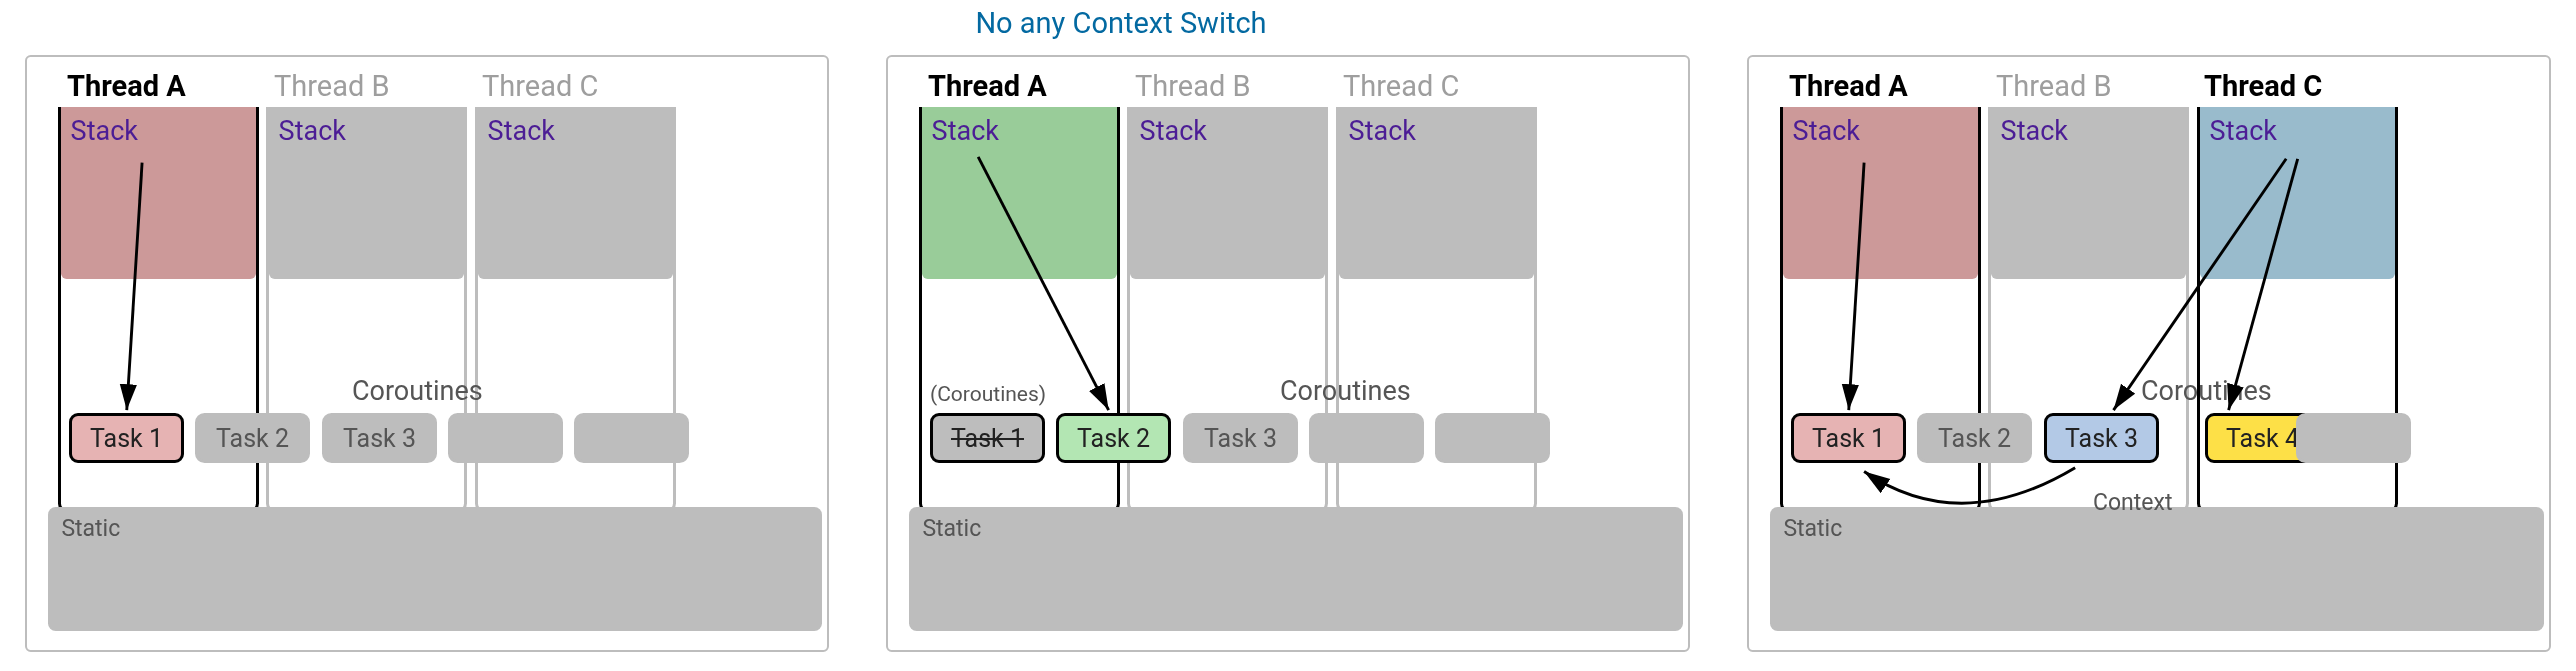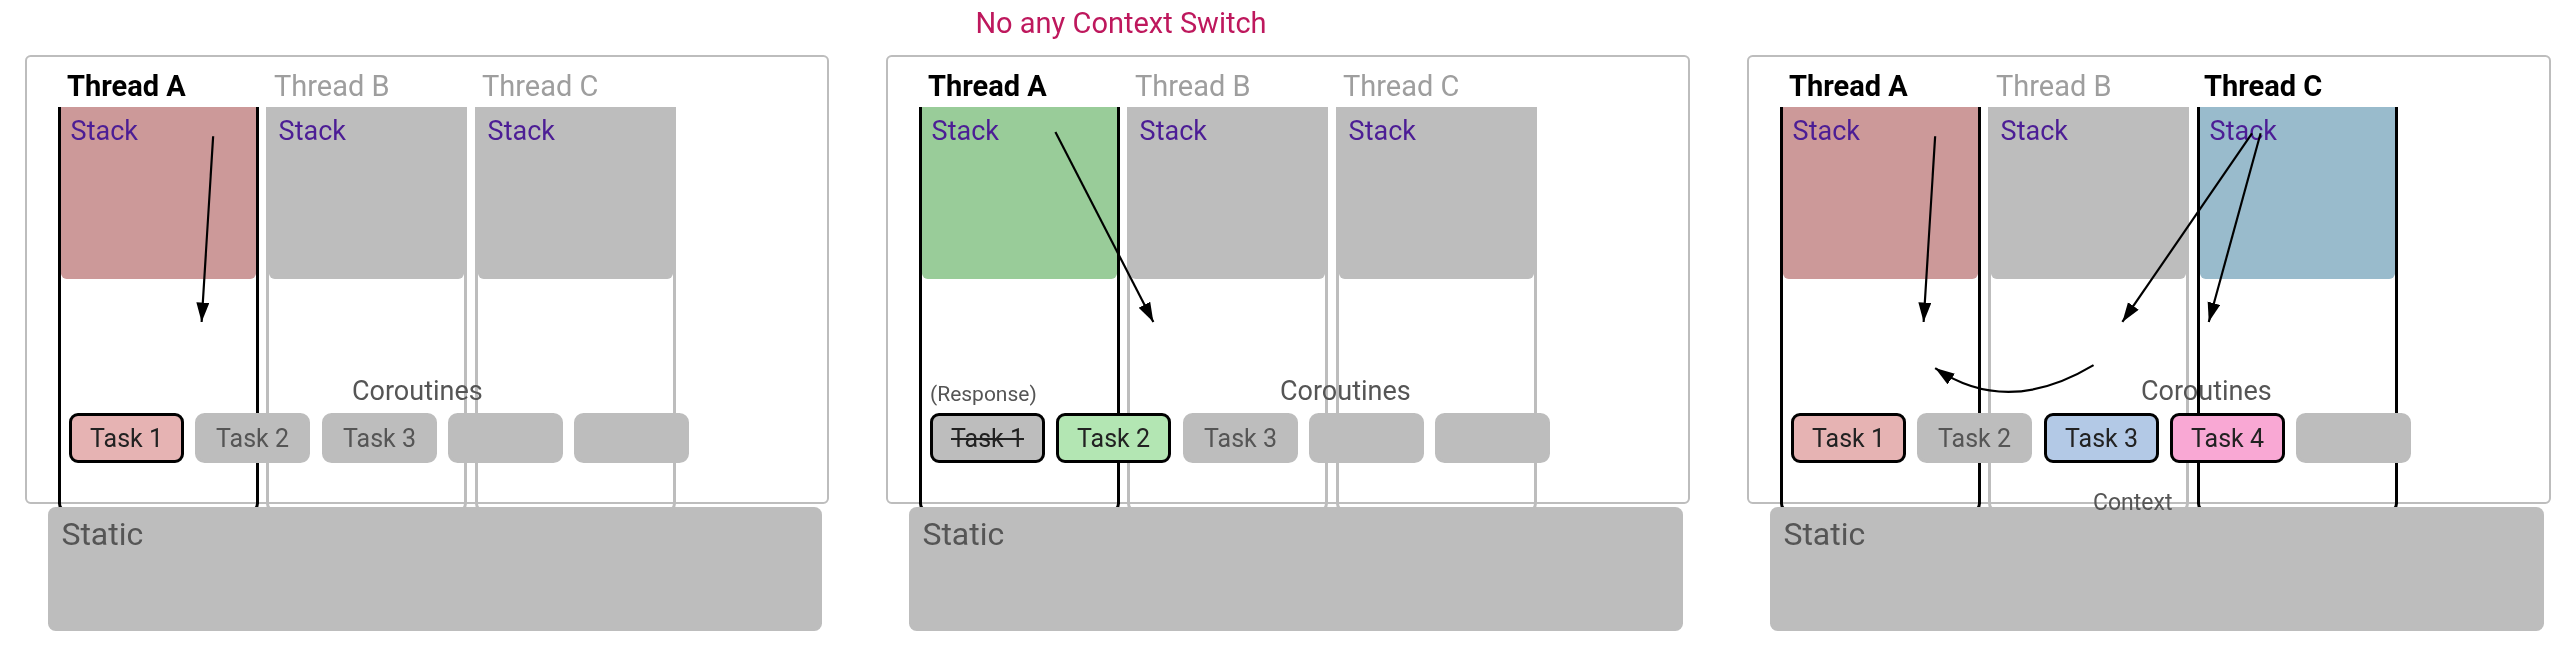--- a/index.html
+++ b/index.html
@@ -5,29 +5,29 @@
   * { box-sizing: border-box; font-family: "Roboto", "Helvetica Neue", Arial, sans-serif; }
   body { margin: 0; padding: 0; background: #fff; width: 2576px; }
 
   .root { position: relative; width: 2576px; height: 672px; }
 
   .title {
     position: absolute;
     top: 5.7px; left: 0; width: 2196px;
     text-align: center;
     font-size: 29px;
-    color: #be185d;
+    color: #0369a1;
     padding-left: 46px;
   }
 
   .panel {
     position: absolute;
     top: 55px;
     width: 804px;
-    height: 449px;
+    height: 597px;
     border: 2.9px solid #bdbdbd;
     border-radius: 5.7px;
     background: #fff;
   }
   .panel.p1 { left: 25px; }
   .panel.p2 { left: 886px; }
   .panel.p3 { left: 1747px; }
 
   .thread-label {
     position: absolute;
@@ -76,21 +76,21 @@
     color: #555;
     z-index: -1;
   }
   .static {
     position: absolute;
     top: 450px; left: 21px; right: 5px;
     height: 124px;
     background: #bdbdbd;
     border-radius: 7.7px;
     padding: 7.7px 13.4px;
-    font-size: 32px;
+    font-size: 23px;
     color: #555;
   }
 
   .coroutines-label {
     position: absolute;
     top: 318px;
     font-size: 27px;
     color: #555;
   }
   .suspended-label {
@@ -116,21 +116,21 @@
     display: flex;
     align-items: center;
     justify-content: center;
     font-size: 25px;
     color: #555;
   }
   .task.active { border-color: #000; color: #222; border-radius: 9px; }
   .task.red   { background: #e6b3b3; }
   .task.green { background: #b3e6b3; }
   .task.blue  { background: #b3c9e6; }
-  .task.blue2 { background: #f9a8d4; }
+  .task.blue2 { background: #fde047; margin-left: 35px; }
   .task.strike { text-decoration: line-through; }
 
   svg.overlay { position:absolute; top:0; left:0; width:100%; height:100%; pointer-events:none; }
 </style>
 </head>
 <body>
 
 <div class="root">
   <div class="title">No any Context Switch</div>
 
@@ -181,21 +181,21 @@
     <div class="stackwrap" style="left:239px">
       <div class="stackbox">Stack</div>
     </div>
     <div class="stackwrap" style="left:448px">
       <div class="stackbox">Stack</div>
     </div>
 
     <div class="heap">Heap</div>
     <div class="static">Static</div>
 
-    <div class="suspended-label" style="left:42px">(Response)</div>
+    <div class="suspended-label" style="left:42px">(Coroutines)</div>
     <div class="coroutines-label" style="left:392px">Coroutines</div>
 
     <div class="task active strike" style="left:42px">Task 1</div>
     <div class="task active green" style="left:168px">Task 2</div>
     <div class="task" style="left:295px">Task 3</div>
     <div class="task" style="left:421px"></div>
     <div class="task" style="left:547px"></div>
 
     <svg class="overlay" viewBox="0 0 834 618" width="798" height="591">
       <defs>

